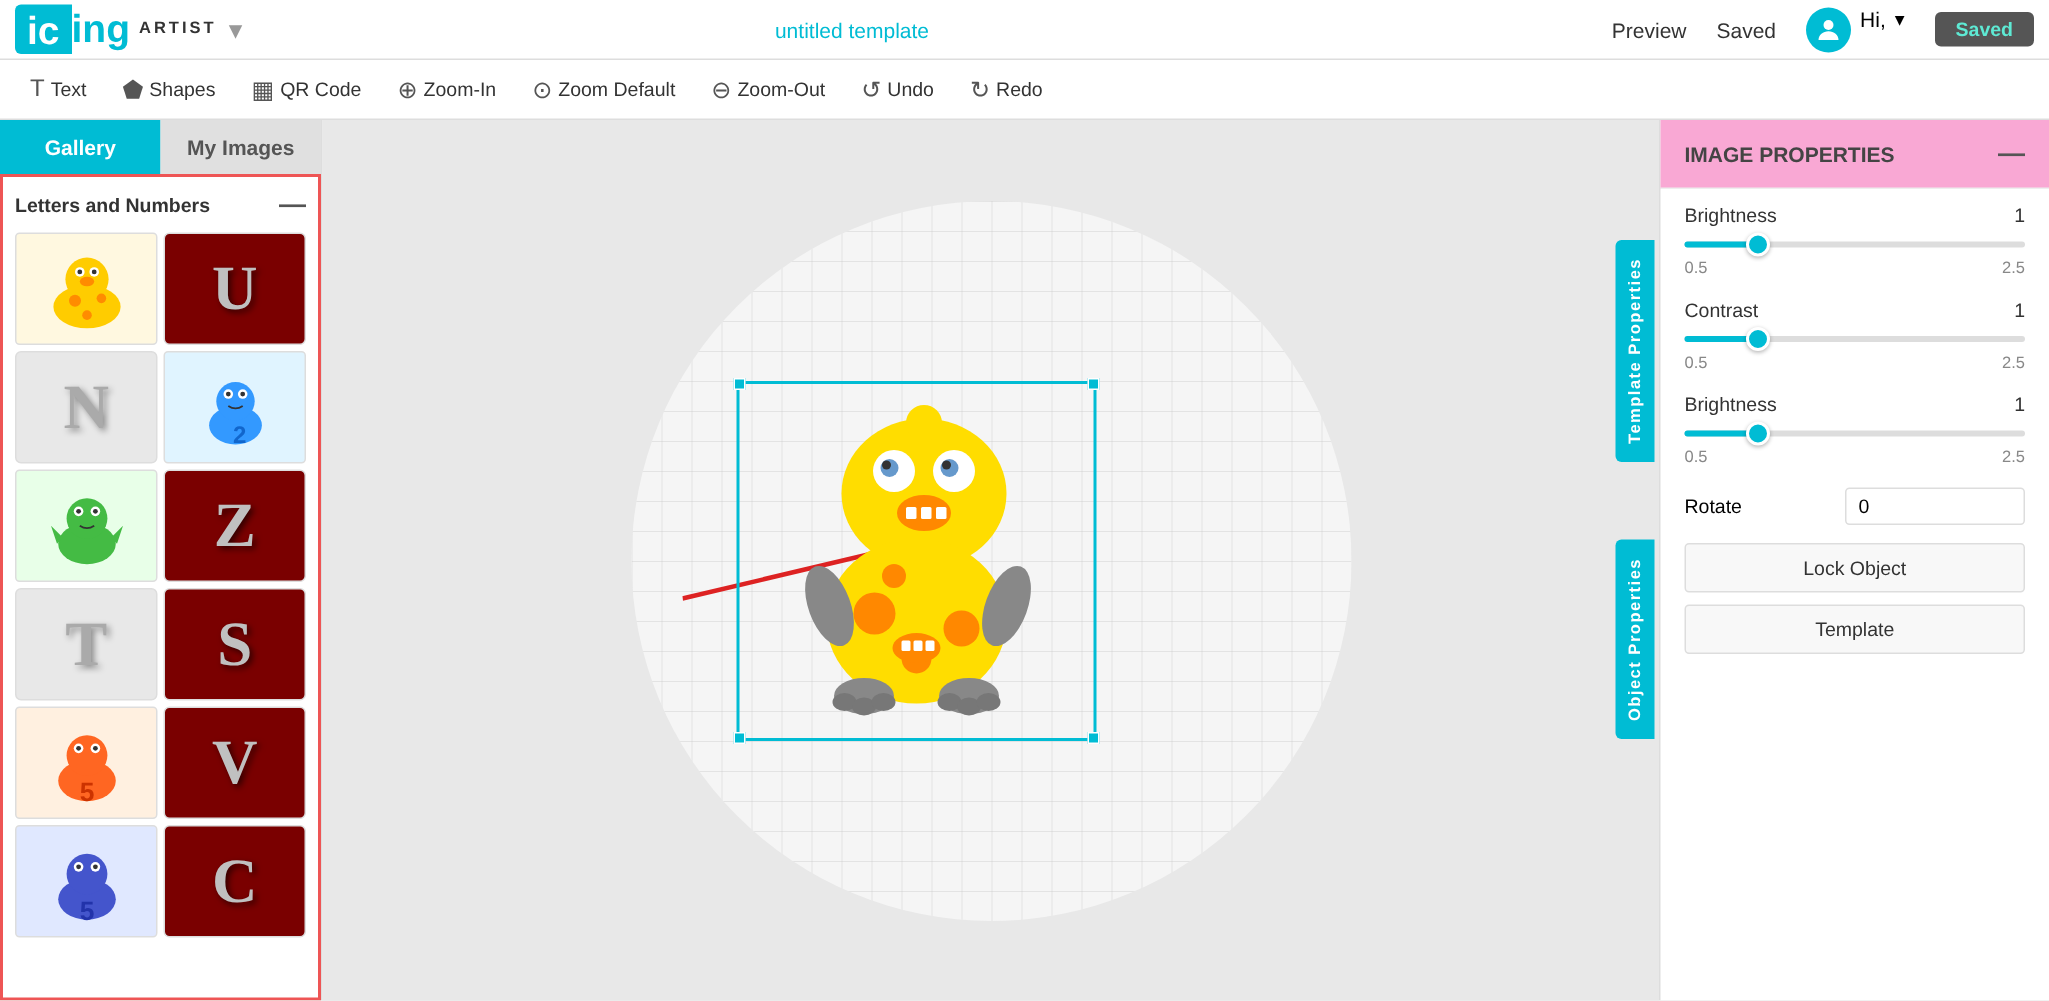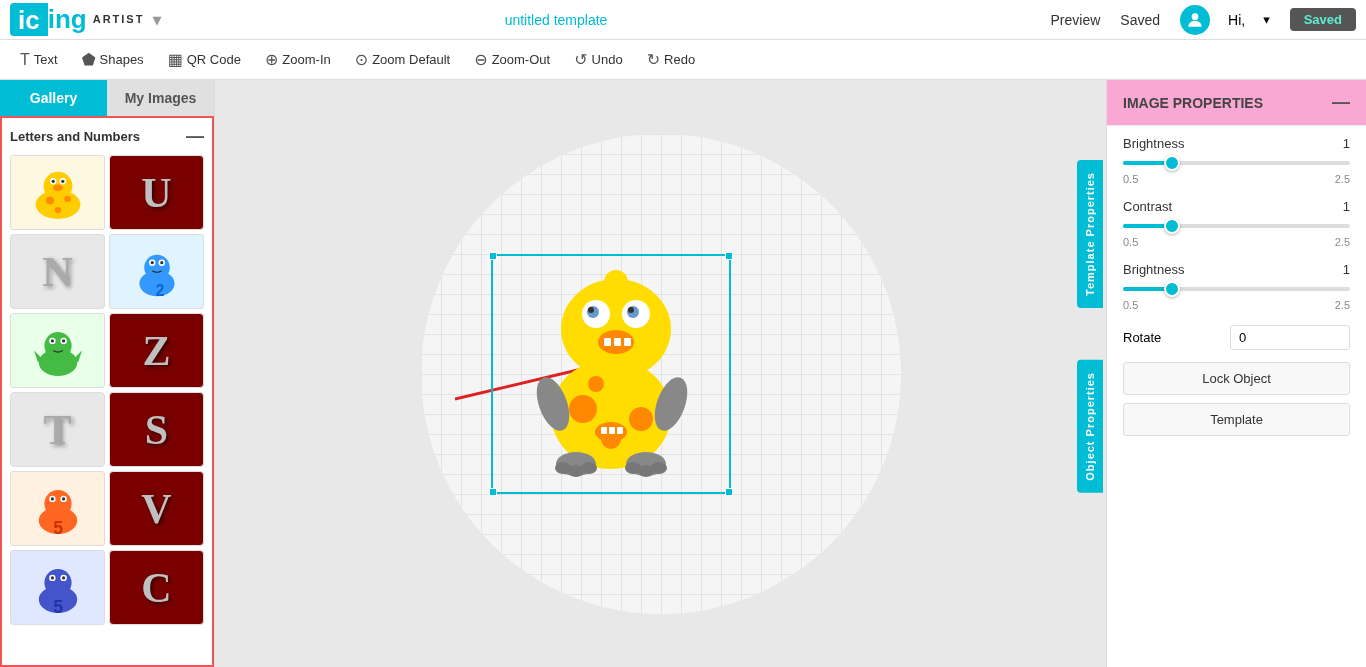--- a/index.html
+++ b/index.html
@@ -7,21 +7,21 @@
 
     
     #topbar {
       display: flex; align-items: center; background: #fff; height: 40px;
       border-bottom: 1px solid #ddd; padding: 16px 10px; gap: 20px;
     }
     #logo { display: flex; align-items: center; gap: 4px; }
     #template-title { color: #00bcd4; font-size: 14px; flex: 1; text-align: center; margin-left: -100px; }
     #nav-links { display: flex; gap: 20px; }
     #nav-links span { font-size: 14px; color: #333; cursor: pointer; }
-    #user-area { display: flex; align-items: center; gap: 18px; margin-left: auto; }
+    #user-area { display: flex; align-items: flex-start; gap: 6px; margin-left: auto; }
     #user-avatar { width: 30px; height: 30px; background: #00bcd4; border-radius: 50%; display: flex; align-items: center; justify-content: center; color: white; font-size: 16px; }
     #user-hi { font-size: 14px; }
 
     
     #toolbar {
       display: flex; align-items: center; background: #fff; height: 40px;
       border-bottom: 1px solid #ddd; padding: 0 10px; gap: 4px;
     }
     .toolbar-btn {
       display: flex; align-items: center; gap: 4px; padding: 4px 10px;

